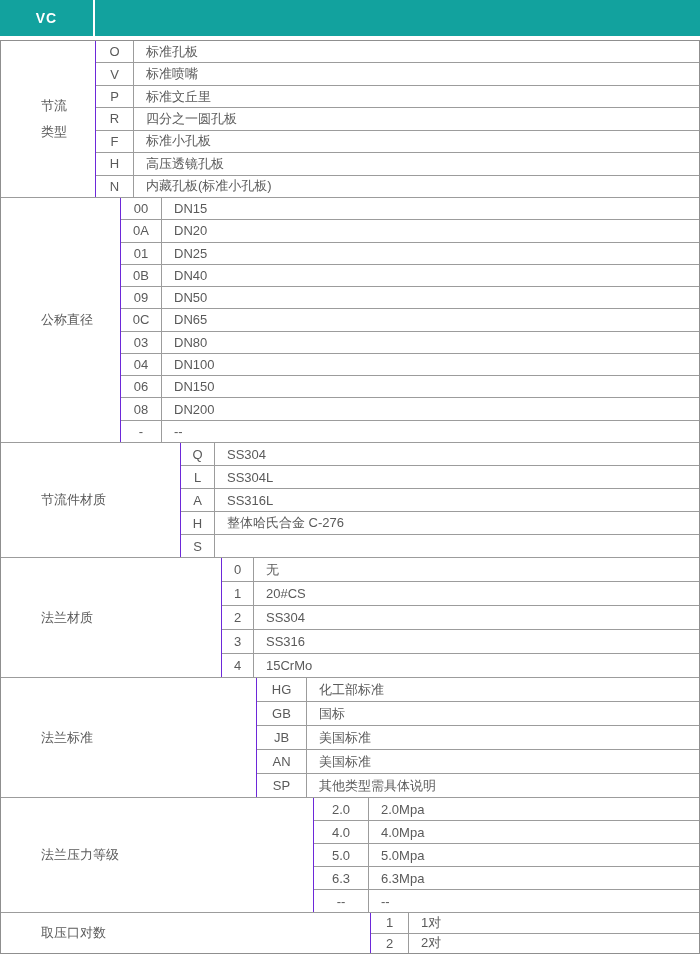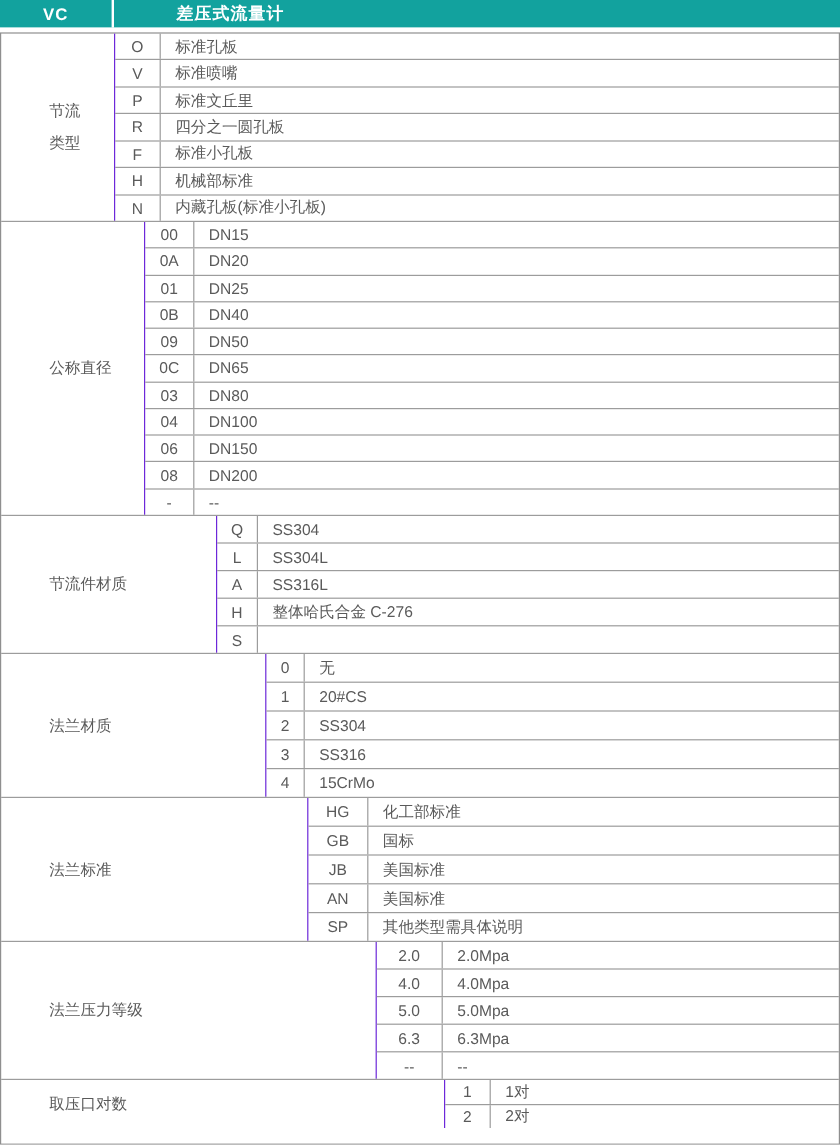--- a/index.html
+++ b/index.html
@@ -5,22 +5,22 @@
   html,body{margin:0;padding:0;background:#ffffff;}
   body{
     width:700px;height:954px;overflow:hidden;
     font-family:"Liberation Sans","DejaVu Sans",sans-serif;
     color:#5a5a5a;font-size:13px;
     -webkit-font-smoothing:antialiased;
   }
   .spec-table{width:700px;height:954px;box-sizing:border-box;display:flex;flex-direction:column;}
 
   
-  .header{height:23px;display:flex;background:#12a29e;color:#ffffff;
-          font-weight:bold;font-size:14px;flex:none;}
+  .header{height:36px;display:flex;background:#12a29e;color:#ffffff;
+          font-weight:bold;font-size:14px;flex:none;gap:40px;}
   .h-vc{width:95px;box-sizing:border-box;display:flex;align-items:center;
         justify-content:center;border-right:2px solid #ffffff;letter-spacing:1px;}
   .h-title{flex:1;display:flex;align-items:center;padding-left:52px;letter-spacing:1px;}
   .header-gap{height:4px;background:#ffffff;flex:none;}
 
   
   .tbody{flex:1;box-sizing:border-box;border:1px solid #8f8f8f;display:flex;flex-direction:column;}
   .section{display:flex;border-top:1px solid #9c9c9c;flex:none;box-sizing:border-box;}
   .section:first-child{border-top:none;}
   .label{box-sizing:border-box;border-right:1px solid #6d28d9;display:flex;
@@ -40,21 +40,20 @@
   .sec5{height:120px}.sec5 .label{width:256px}.sec5 .code{width:50px}
   .sec6{height:115px}.sec6 .label{width:313px}.sec6 .code{width:55px}
   .sec7{height:41px}.sec7 .label{width:370px}.sec7 .code{width:38px}
 </style>
 </head>
 <body>
 
 <div class="spec-table">
   <div class="header">
     <div class="h-vc">VC</div>
-    <div class="h-title">差压式流量计</div>
   </div>
   <div class="header-gap"></div>
   <div class="tbody">
       <div class="section sec1">
         <div class="label">节流
 类型</div>
         <div class="rows">
           <div class="row">
             <div class="code">O</div>
             <div class="desc">标准孔板</div>
@@ -70,21 +69,21 @@
           <div class="row">
             <div class="code">R</div>
             <div class="desc">四分之一圆孔板</div>
           </div>
           <div class="row">
             <div class="code">F</div>
             <div class="desc">标准小孔板</div>
           </div>
           <div class="row">
             <div class="code">H</div>
-            <div class="desc">机械部标准</div>
+            <div class="desc">高压透镜孔板</div>
           </div>
           <div class="row">
             <div class="code">N</div>
             <div class="desc">内藏孔板(标准小孔板)</div>
           </div>
         </div>
       </div>
       <div class="section sec2">
         <div class="label">公称直径</div>
         <div class="rows">

